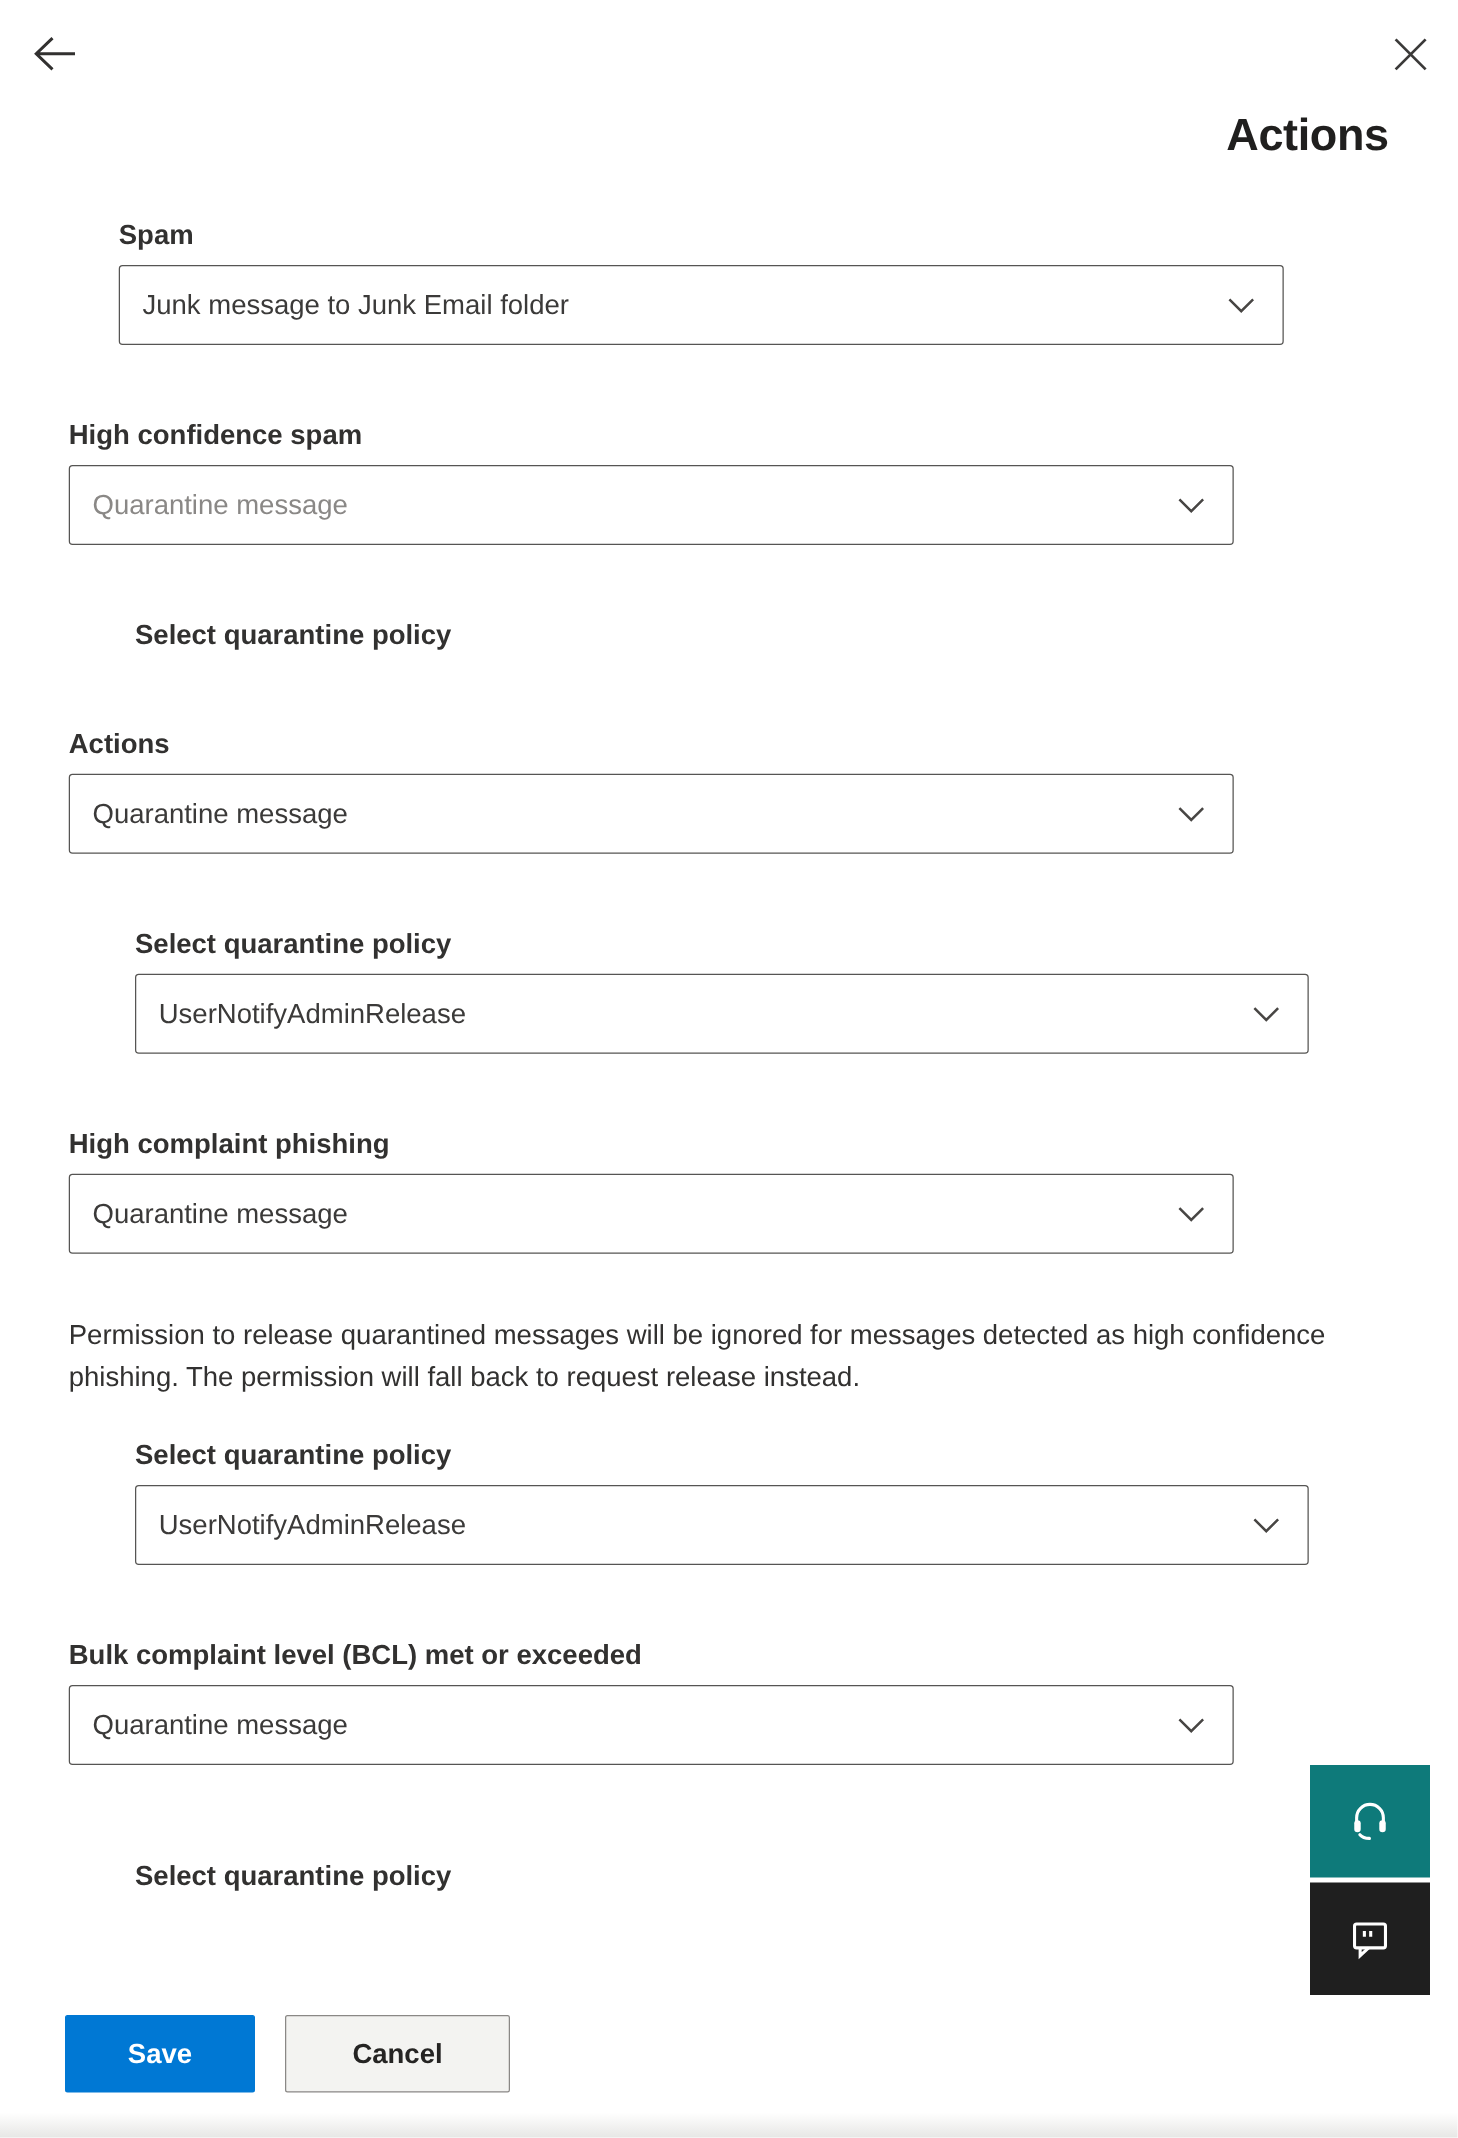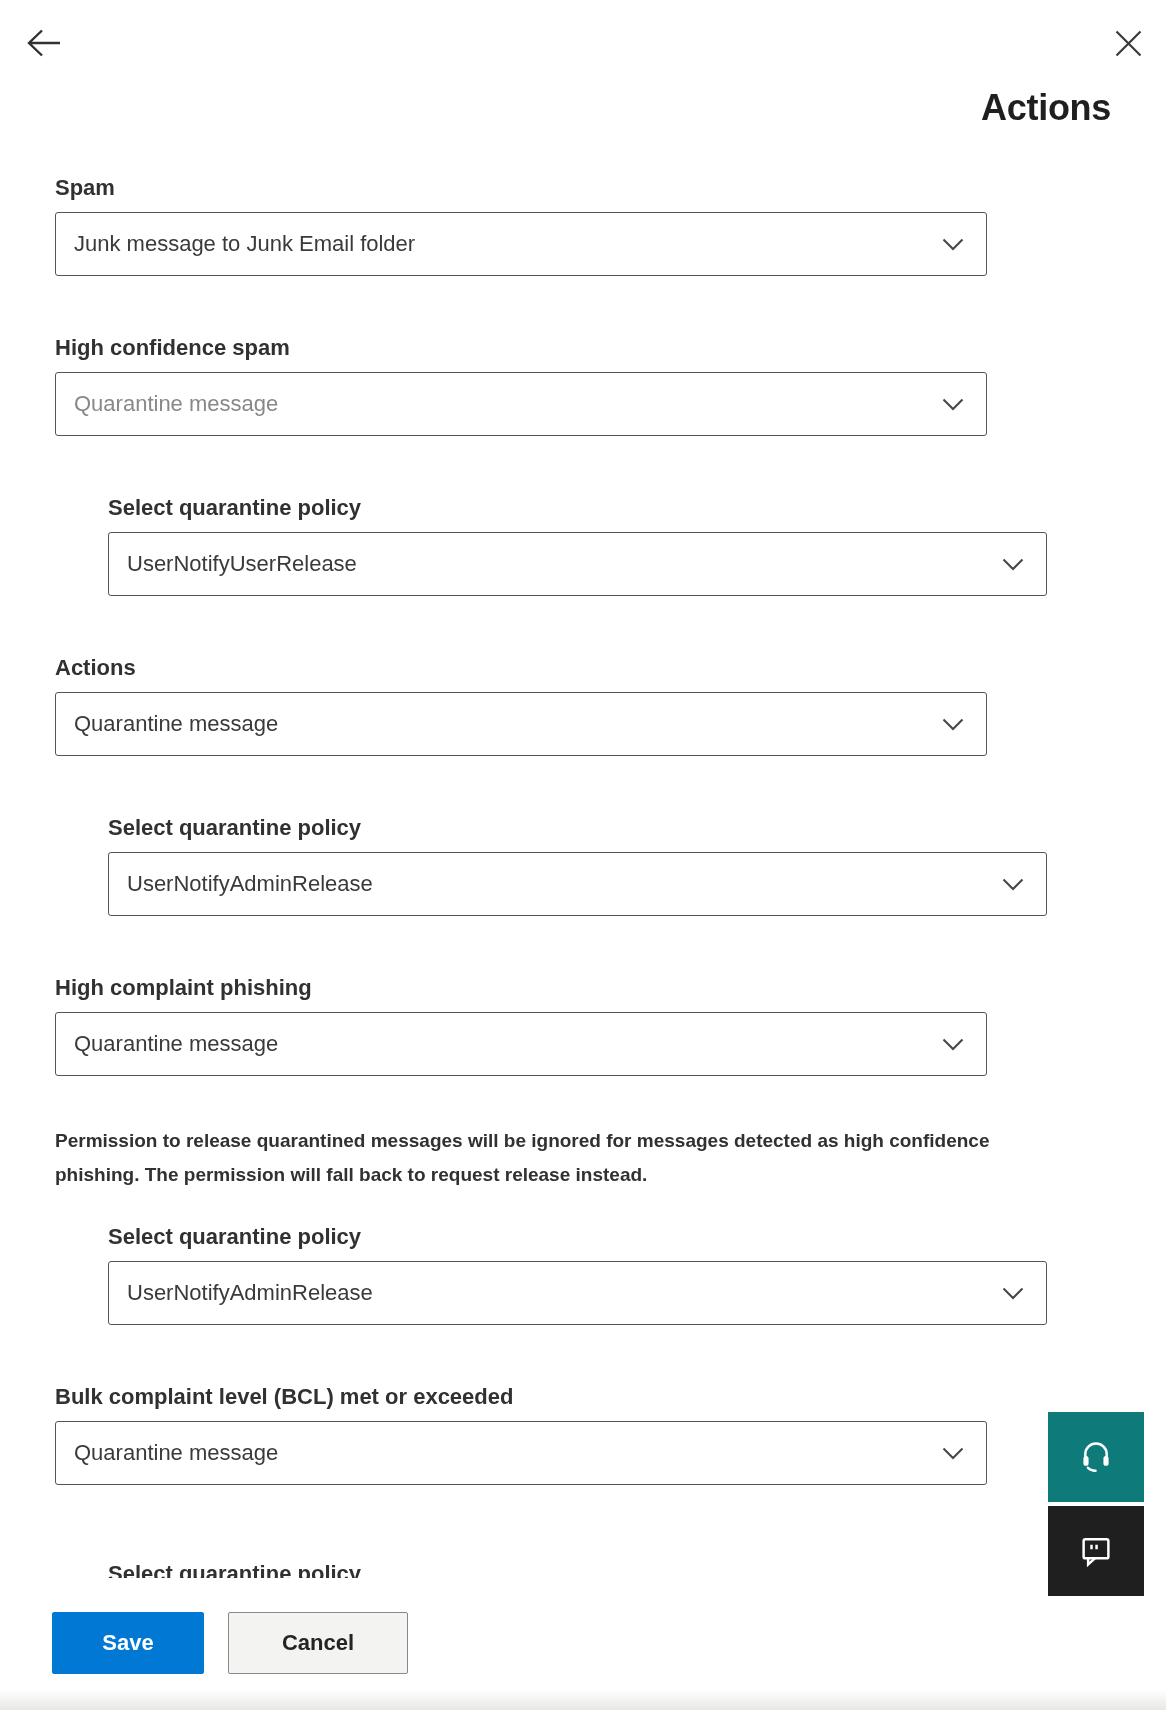--- a/index.html
+++ b/index.html
@@ -12,36 +12,36 @@
   
   .icon-btn{position:absolute;background:none;border:none;padding:6px;cursor:pointer;line-height:0;}
   .back-btn{left:20px;top:22px;}
   .close-btn{right:18px;top:24px;}
 
   
   .content{position:absolute;left:55px;top:0;width:1056px;}
   h1.page-title{margin:84px 0 0 0;font-size:36px;font-weight:700;color:#201f1e;letter-spacing:-0.3px;line-height:48px;text-align:right;}
 
   .field{margin-top:57px;width:932px;}
-  .field.first{margin-top:41px;}
+  .field.first{margin-top:41px;margin-left:40px;}
   .field.after-note{margin-top:30px;}
   .field.last{margin-top:74px;}
   .field.indent{margin-left:53px;width:939px;}
   .field-label{font-size:22px;font-weight:600;color:var(--label-text,#323130);line-height:30px;}
   .dropdown{
     margin-top:9px;height:64px;box-sizing:border-box;background:#fff;
     border:1px solid var(--dropdown-border,#565553);border-radius:3px;
     display:flex;align-items:center;justify-content:space-between;
     padding:0 22px 0 18px;cursor:pointer;
   }
   .dropdown-value{font-size:22px;color:var(--value-text,#3b3a39);white-space:nowrap;}
   .muted .dropdown-value{color:var(--muted-value-text,#8a8886);}
   .chevron{flex:none;}
 
-  .note{margin:48px 0 0 0;width:1008px;font-size:19px;line-height:34px;font-weight:700;color:var(--label-text,#323130);}
+  .note{margin:48px 0 0 0;width:1008px;font-size:22px;line-height:34px;font-weight:400;color:var(--label-text,#323130);}
 
   
   .footer{position:absolute;left:0;right:0;bottom:0;height:132px;background:#fff;z-index:5;}
   .footer-inner{padding:34px 0 0 52px;display:flex;gap:24px;}
   .btn{height:62px;box-sizing:border-box;border-radius:2px;font-family:inherit;
        font-size:22px;font-weight:600;display:flex;align-items:center;justify-content:center;cursor:pointer;}
   .btn-primary{width:152px;background:var(--primary,#0078d4);border:1px solid var(--primary,#0078d4);color:#fff;}
   .btn-default{width:180px;background:#f3f3f1;border:1px solid #8a8886;color:#252423;}
   .footer::after{content:"";position:absolute;left:0;right:0;bottom:0;height:20px;
        background:linear-gradient(180deg,rgba(233,233,231,0),#e7e7e5);}
@@ -86,26 +86,20 @@
     <div class="dropdown">
       <span class="dropdown-value">Quarantine message</span>
       <svg class="chevron" width="22" height="13" viewBox="0 0 22 13">
           <path d="M1.5 1.5 L11 11 L20.5 1.5" fill="none" stroke="#484644" stroke-width="2"></path>
         </svg>
     </div>
   </div>
 
   <div class="field indent">
     <div class="field-label">Select quarantine policy</div>
-    <div class="dropdown">
-      <span class="dropdown-value">UserNotifyUserRelease</span>
-      <svg class="chevron" width="22" height="13" viewBox="0 0 22 13">
-          <path d="M1.5 1.5 L11 11 L20.5 1.5" fill="none" stroke="#484644" stroke-width="2"></path>
-        </svg>
-    </div>
   </div>
 
   <div class="field">
     <div class="field-label">Actions</div>
     <div class="dropdown">
       <span class="dropdown-value">Quarantine message</span>
       <svg class="chevron" width="22" height="13" viewBox="0 0 22 13">
           <path d="M1.5 1.5 L11 11 L20.5 1.5" fill="none" stroke="#484644" stroke-width="2"></path>
         </svg>
     </div>

